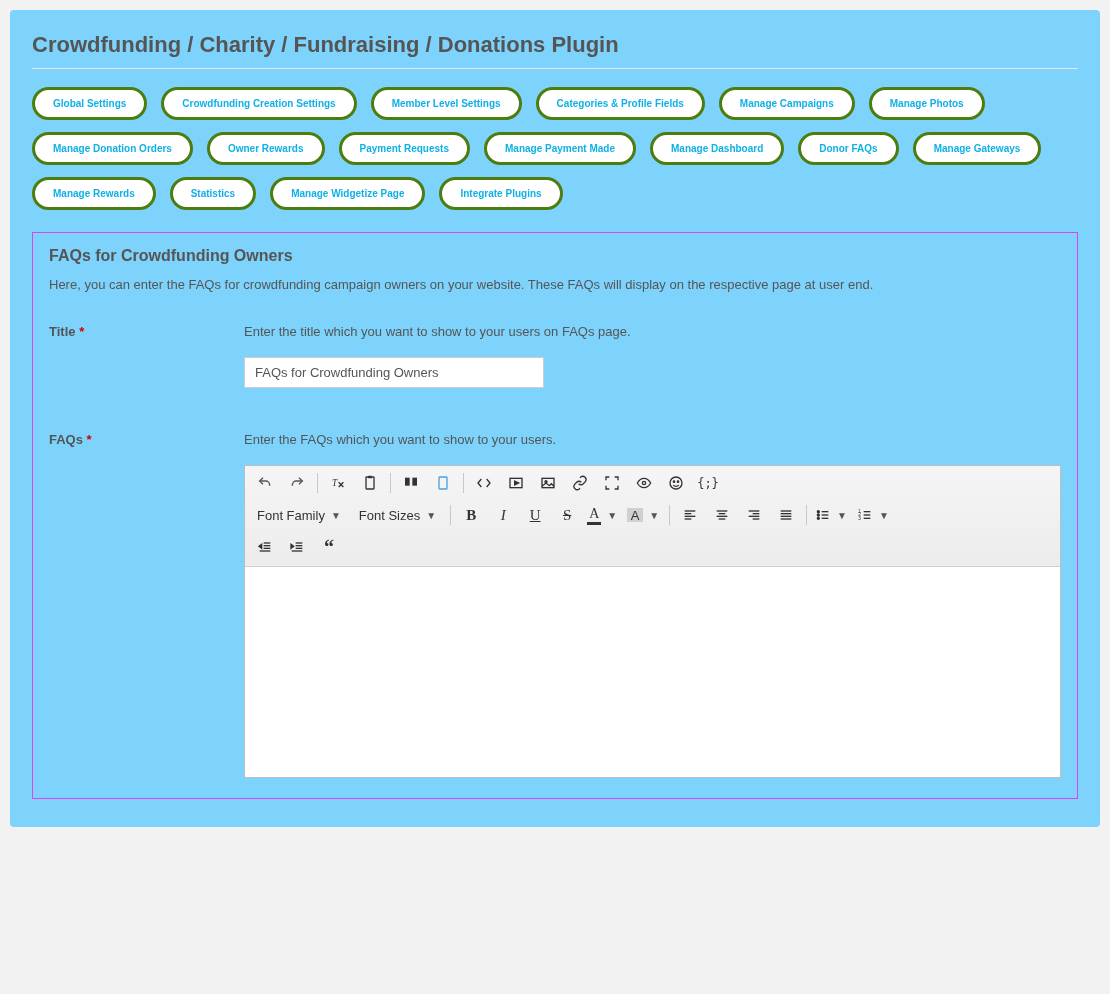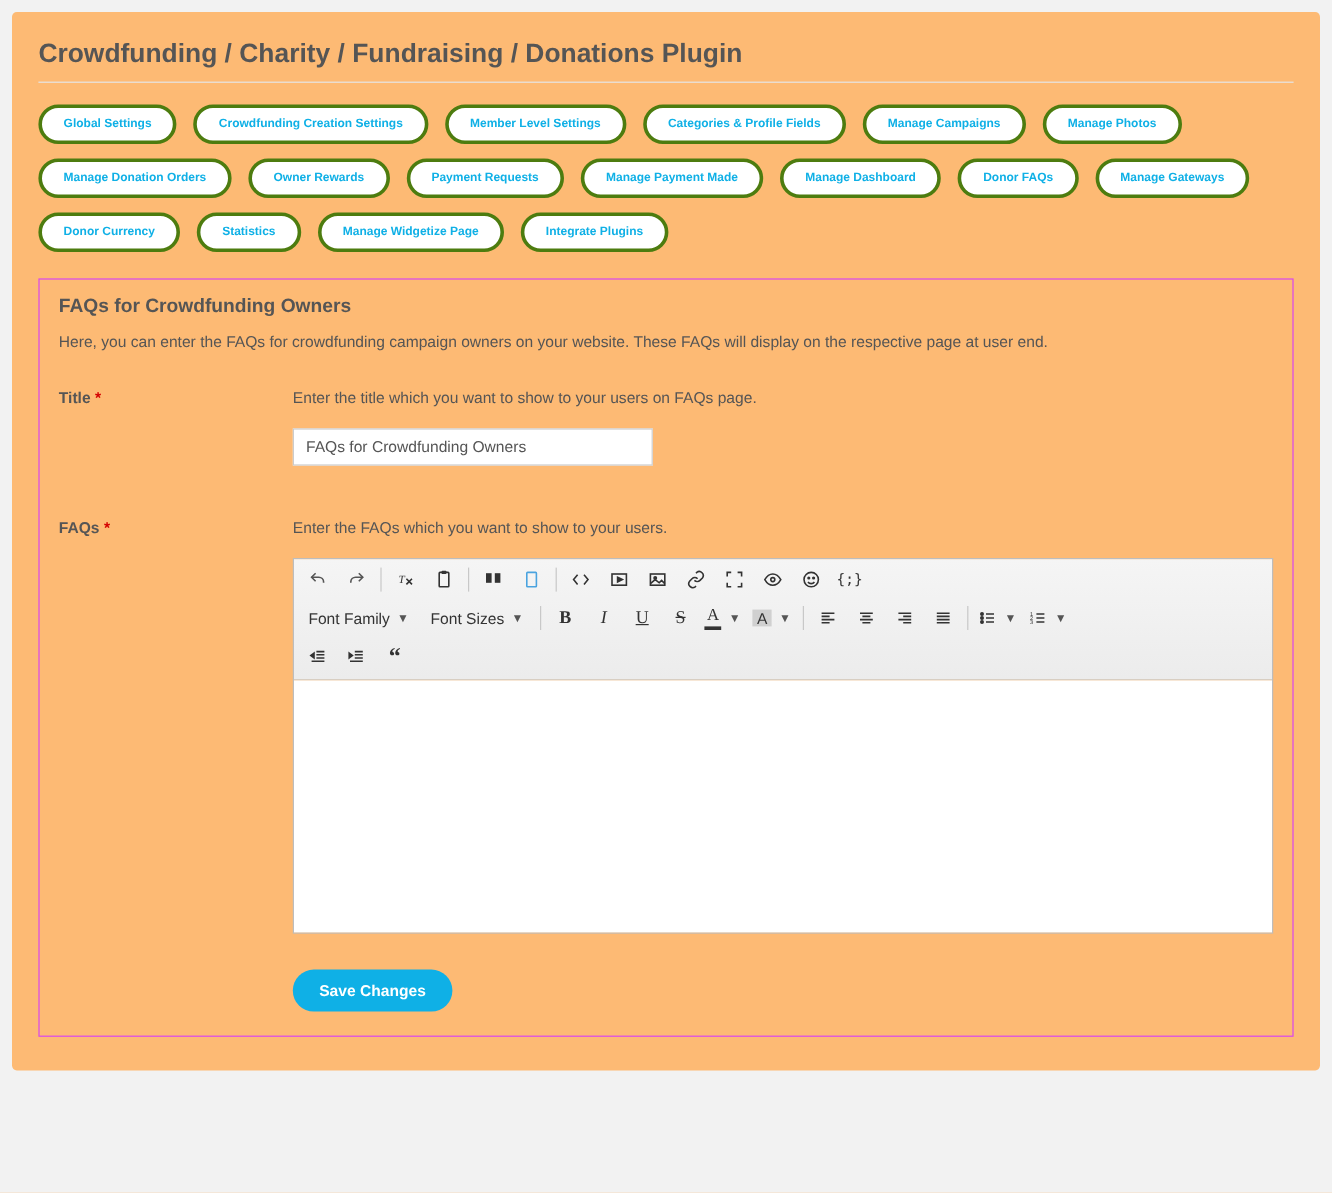--- a/index.html
+++ b/index.html
@@ -4,21 +4,21 @@
 <style>
   * { box-sizing: border-box; }
   body {
     margin: 0;
     background: #f2f2f2;
     font-family: Verdana, Arial, sans-serif;
     font-size: 13px;
     color: #555;
   }
   .page {
-    background: #fdba74;
+    background: #7dd3fc;
     margin: 10px;
     padding: 22px 22px 28px 22px;
     border-radius: 4px;
   }
   h1.page-title {
     font-size: 22px;
     font-weight: bold;
     color: #555;
     margin: 0 0 10px 0;
   }
@@ -180,21 +180,21 @@
       <div class="tab">Categories &amp; Profile Fields</div>
       <div class="tab">Manage Campaigns</div>
       <div class="tab">Manage Photos</div>
       <div class="tab">Manage Donation Orders</div>
       <div class="tab">Owner Rewards</div>
       <div class="tab">Payment Requests</div>
       <div class="tab">Manage Payment Made</div>
       <div class="tab">Manage Dashboard</div>
       <div class="tab">Donor FAQs</div>
       <div class="tab">Manage Gateways</div>
-      <div class="tab">Donor Currency</div>
+      <div class="tab">Manage Rewards</div>
       <div class="tab">Statistics</div>
       <div class="tab">Manage Widgetize Page</div>
       <div class="tab">Integrate Plugins</div>
     </div>
 
   <div class="content-box">
     <h2 class="section-heading">FAQs for Crowdfunding Owners</h2>
     <p class="section-desc">Here, you can enter the FAQs for crowdfunding campaign owners on your website. These FAQs will display on the respective page at user end.</p>
 
     <div class="form-row">
@@ -411,16 +411,15 @@
               <span class="tb-btn" style="font-family:Georgia;font-size:20px;font-weight:bold;line-height:8px;">“</span>
             </div>
 
           </div>
           <div class="editor-body" contenteditable="true" style=""></div>
         </div>
 
       </div>
     </div>
 
-    <button class="save-btn">Save Changes</button>
 
   </div>
 </div>
 
 </body></html>

